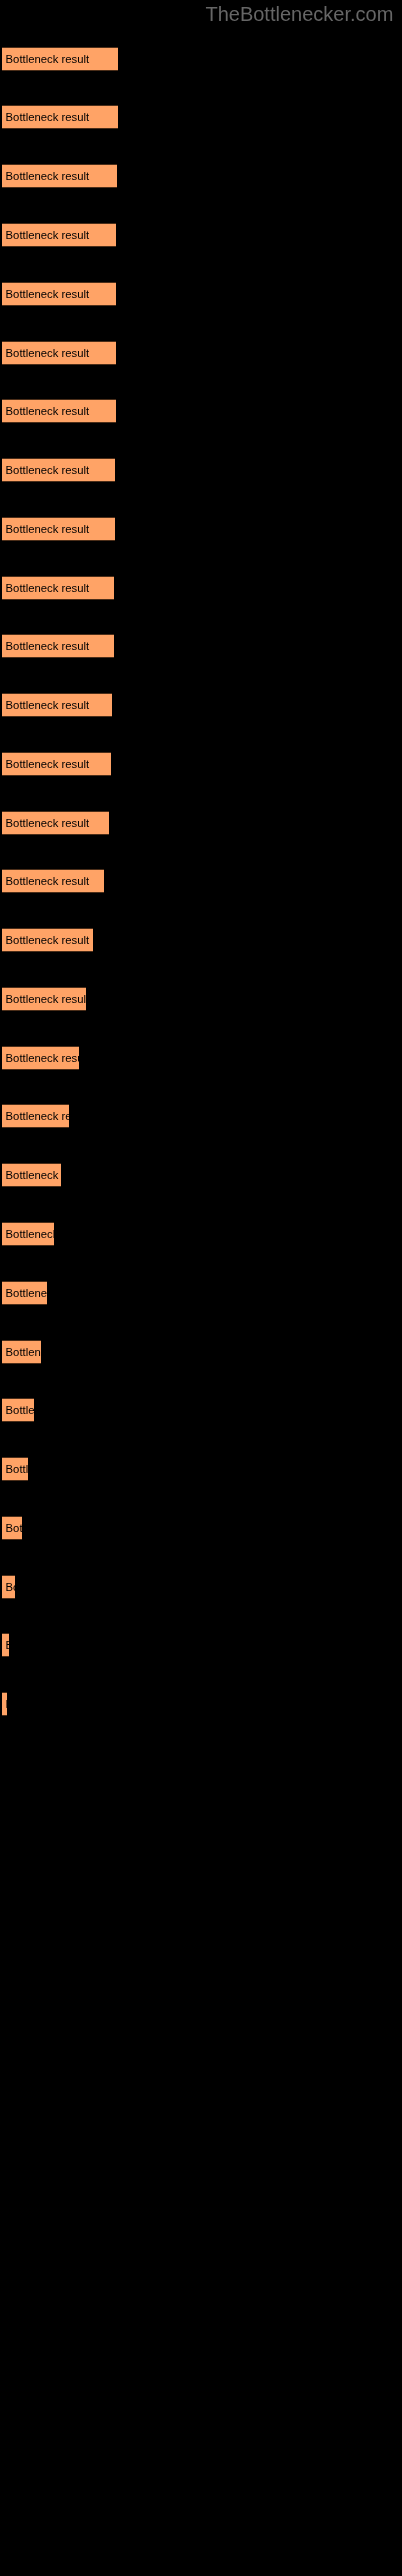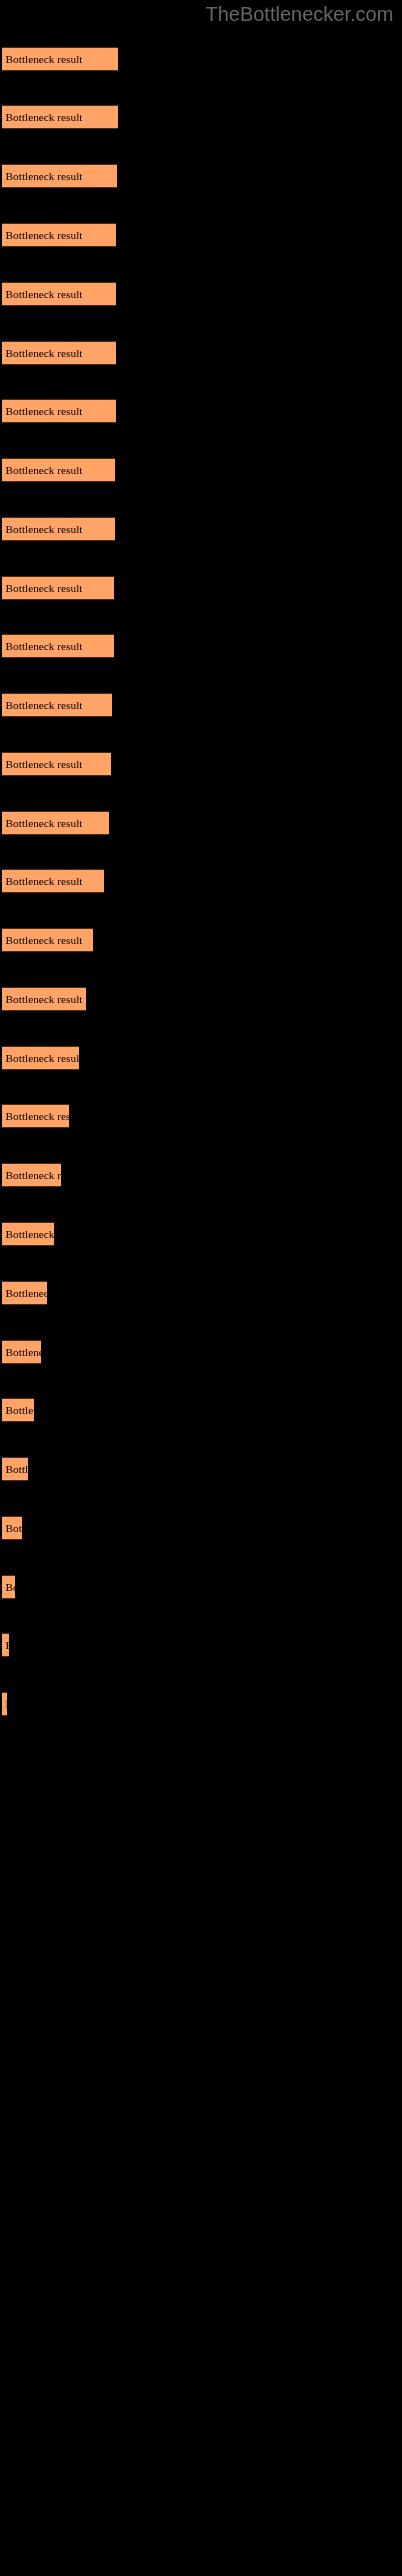--- a/index.html
+++ b/index.html
@@ -54,21 +54,21 @@
   }
 
   .bar-label {
     position: absolute;
     left: 3.2px;
     top: 50%;
     transform: translateY(-50%);
     font-size: 11.3px;
     line-height: 13px;
     color: #000000;
-    font-family: Liberation Serif, serif;
+    font-family: Liberation Sans, sans-serif;
     white-space: nowrap;
   }
 </style>
 </head>
 <body>
 
 <div class="watermark">TheBottlenecker.com</div>
 
 <div class="chart-area" id="chart-area">
     <div class="bar-row" style="top: 47px; width: 116px;">

